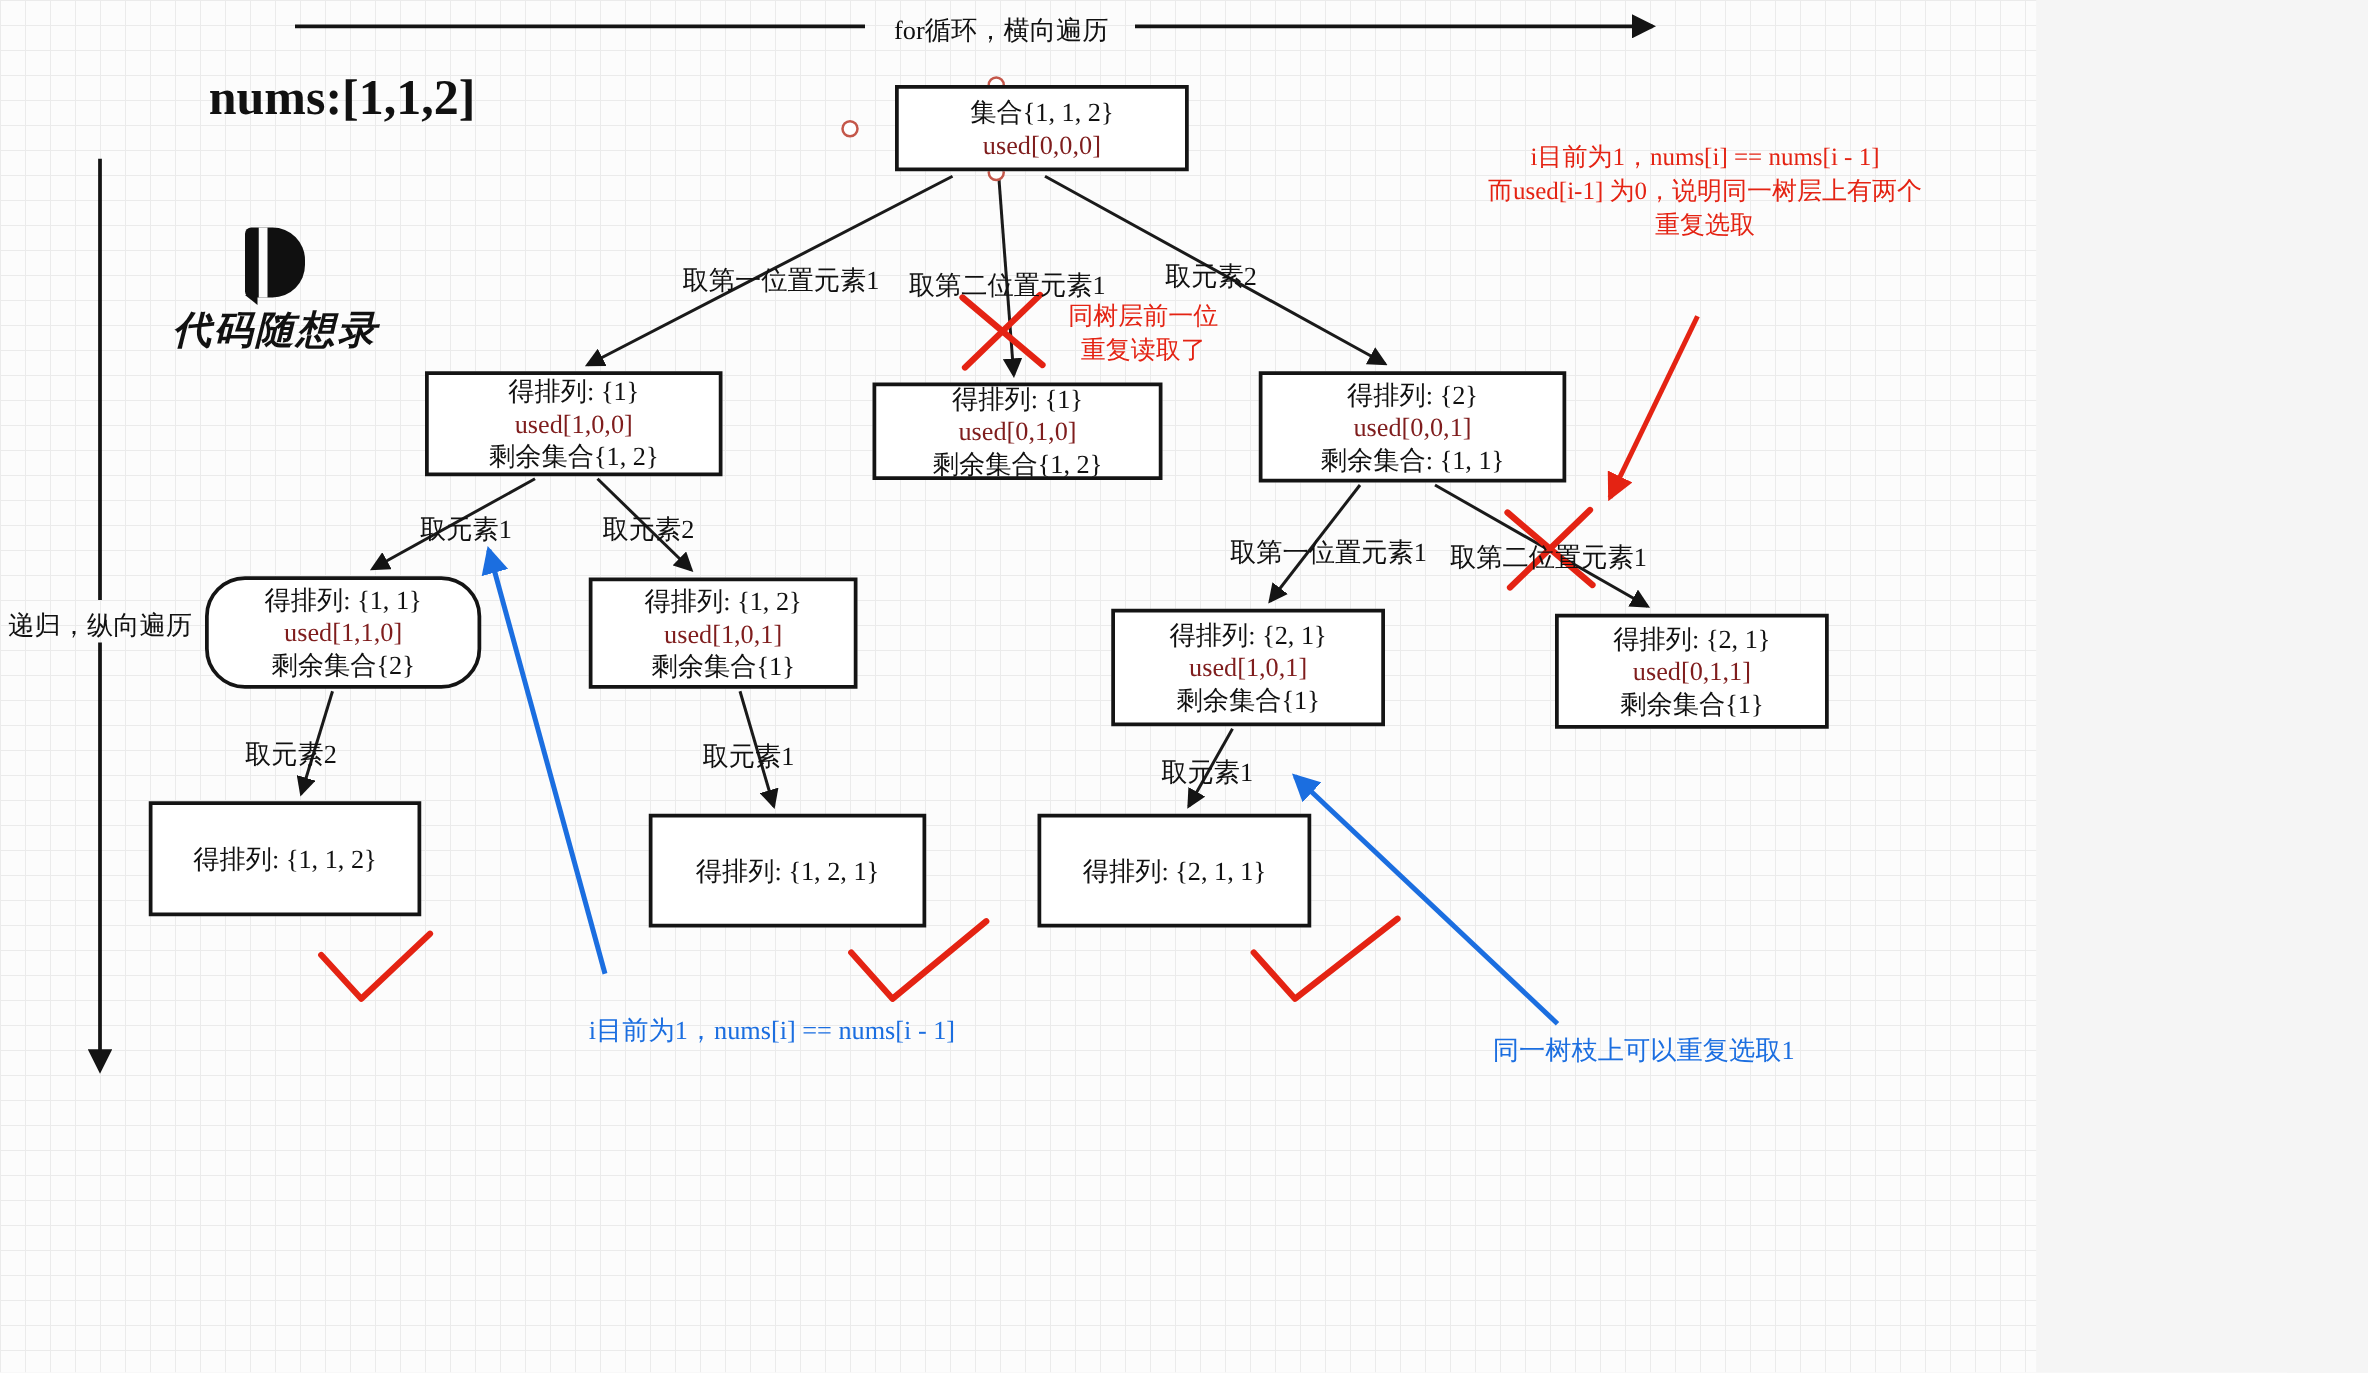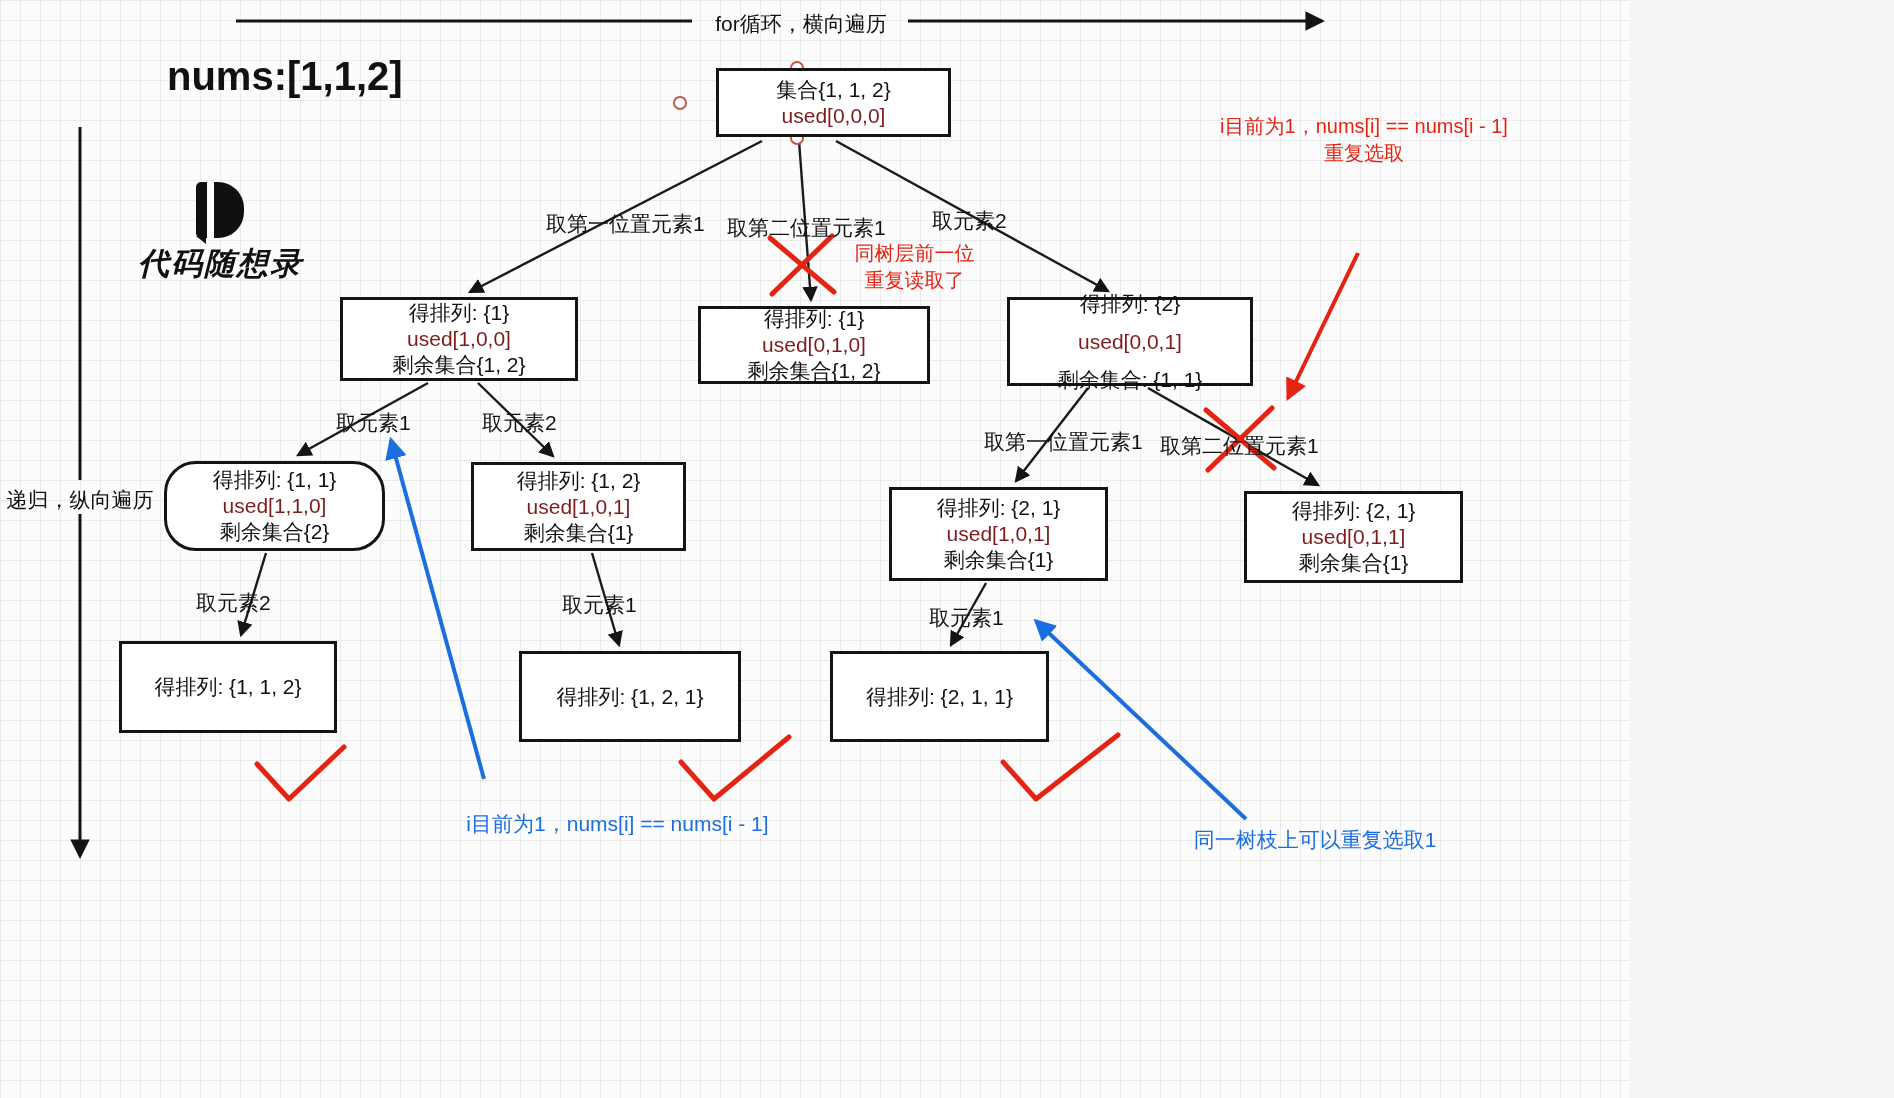--- a/index.html
+++ b/index.html
@@ -3,21 +3,21 @@
 <meta charset="utf-8">
 <style>
   html,body{margin:0;padding:0;background:#f5f5f5;}
   .canvas{
     position:relative;width:1629px;height:1098px;overflow:hidden;
     background-color:#fcfcfc;
     background-image:
       linear-gradient(#ebebeb 1px, transparent 1px),
       linear-gradient(90deg, #ebebeb 1px, transparent 1px);
     background-size:20px 20px;
-    font-family:Liberation Sans, sans-serif;
+    font-family:Liberation Serif, serif;
     color:#111;
   }
   svg.overlay{position:absolute;left:0;top:0;width:1894px;height:1098px;pointer-events:none;}
   .node{
     position:absolute;background:#ffffff;border:3px solid #141414;box-sizing:border-box;
     display:flex;flex-direction:column;justify-content:center;align-items:center;
     font-size:21px;line-height:26px;text-align:center;
   }
   .used{color:#7f1d1d;}
   .elabel{position:absolute;font-size:21px;white-space:nowrap;color:#111;}
@@ -134,21 +134,21 @@
     <div class="used">used[1,0,0]</div>
     <div>剩余集合{1, 2}</div>
   </div>
 
   <div class="node" style="left:698px;top:306px;width:232px;height:78px;">
     <div>得排列: {1}</div>
     <div class="used">used[0,1,0]</div>
     <div>剩余集合{1, 2}</div>
   </div>
 
-  <div class="node" style="left:1007px;top:297px;width:246px;height:89px;gap:12px;">
+  <div class="node" style="left:1007px;top:297px;width:246px;height:89px;">
     <div>得排列: {2}</div>
     <div class="used">used[0,0,1]</div>
     <div>剩余集合: {1, 1}</div>
   </div>
 
   <div class="node" style="left:164px;top:461px;width:221px;height:90px;border-radius:32px;">
     <div>得排列: {1, 1}</div>
     <div class="used">used[1,1,0]</div>
     <div>剩余集合{2}</div>
   </div>
@@ -189,20 +189,21 @@
   <div class="elabel" style="left:336px;top:409px;">取元素1</div>
   <div class="elabel" style="left:482px;top:409px;">取元素2</div>
   <div class="elabel" style="left:984px;top:428px;">取第一位置元素1</div>
   <div class="elabel" style="left:1160px;top:432px;">取第二位置元素1</div>
   <div class="elabel" style="left:196px;top:589px;">取元素2</div>
   <div class="elabel" style="left:562px;top:591px;">取元素1</div>
   <div class="elabel" style="left:929px;top:604px;">取元素1</div>
 
   <div class="note red" style="left:1168px;top:113px;width:392px;">
     <div>i目前为1，nums[i] == nums[i - 1]</div>
+    <div>而used[i-1] 为0，说明同一树层上有两个</div>
     <div>重复选取</div>
   </div>
 
   <div class="note red" style="left:842px;top:240px;width:145px;">
     <div>同树层前一位</div>
     <div>重复读取了</div>
   </div>
 
   <div class="note blue" style="left:390px;top:810px;width:455px;font-size:21px;">
     <div style="line-height:28px;">i目前为1，nums[i] == nums[i - 1]</div>

